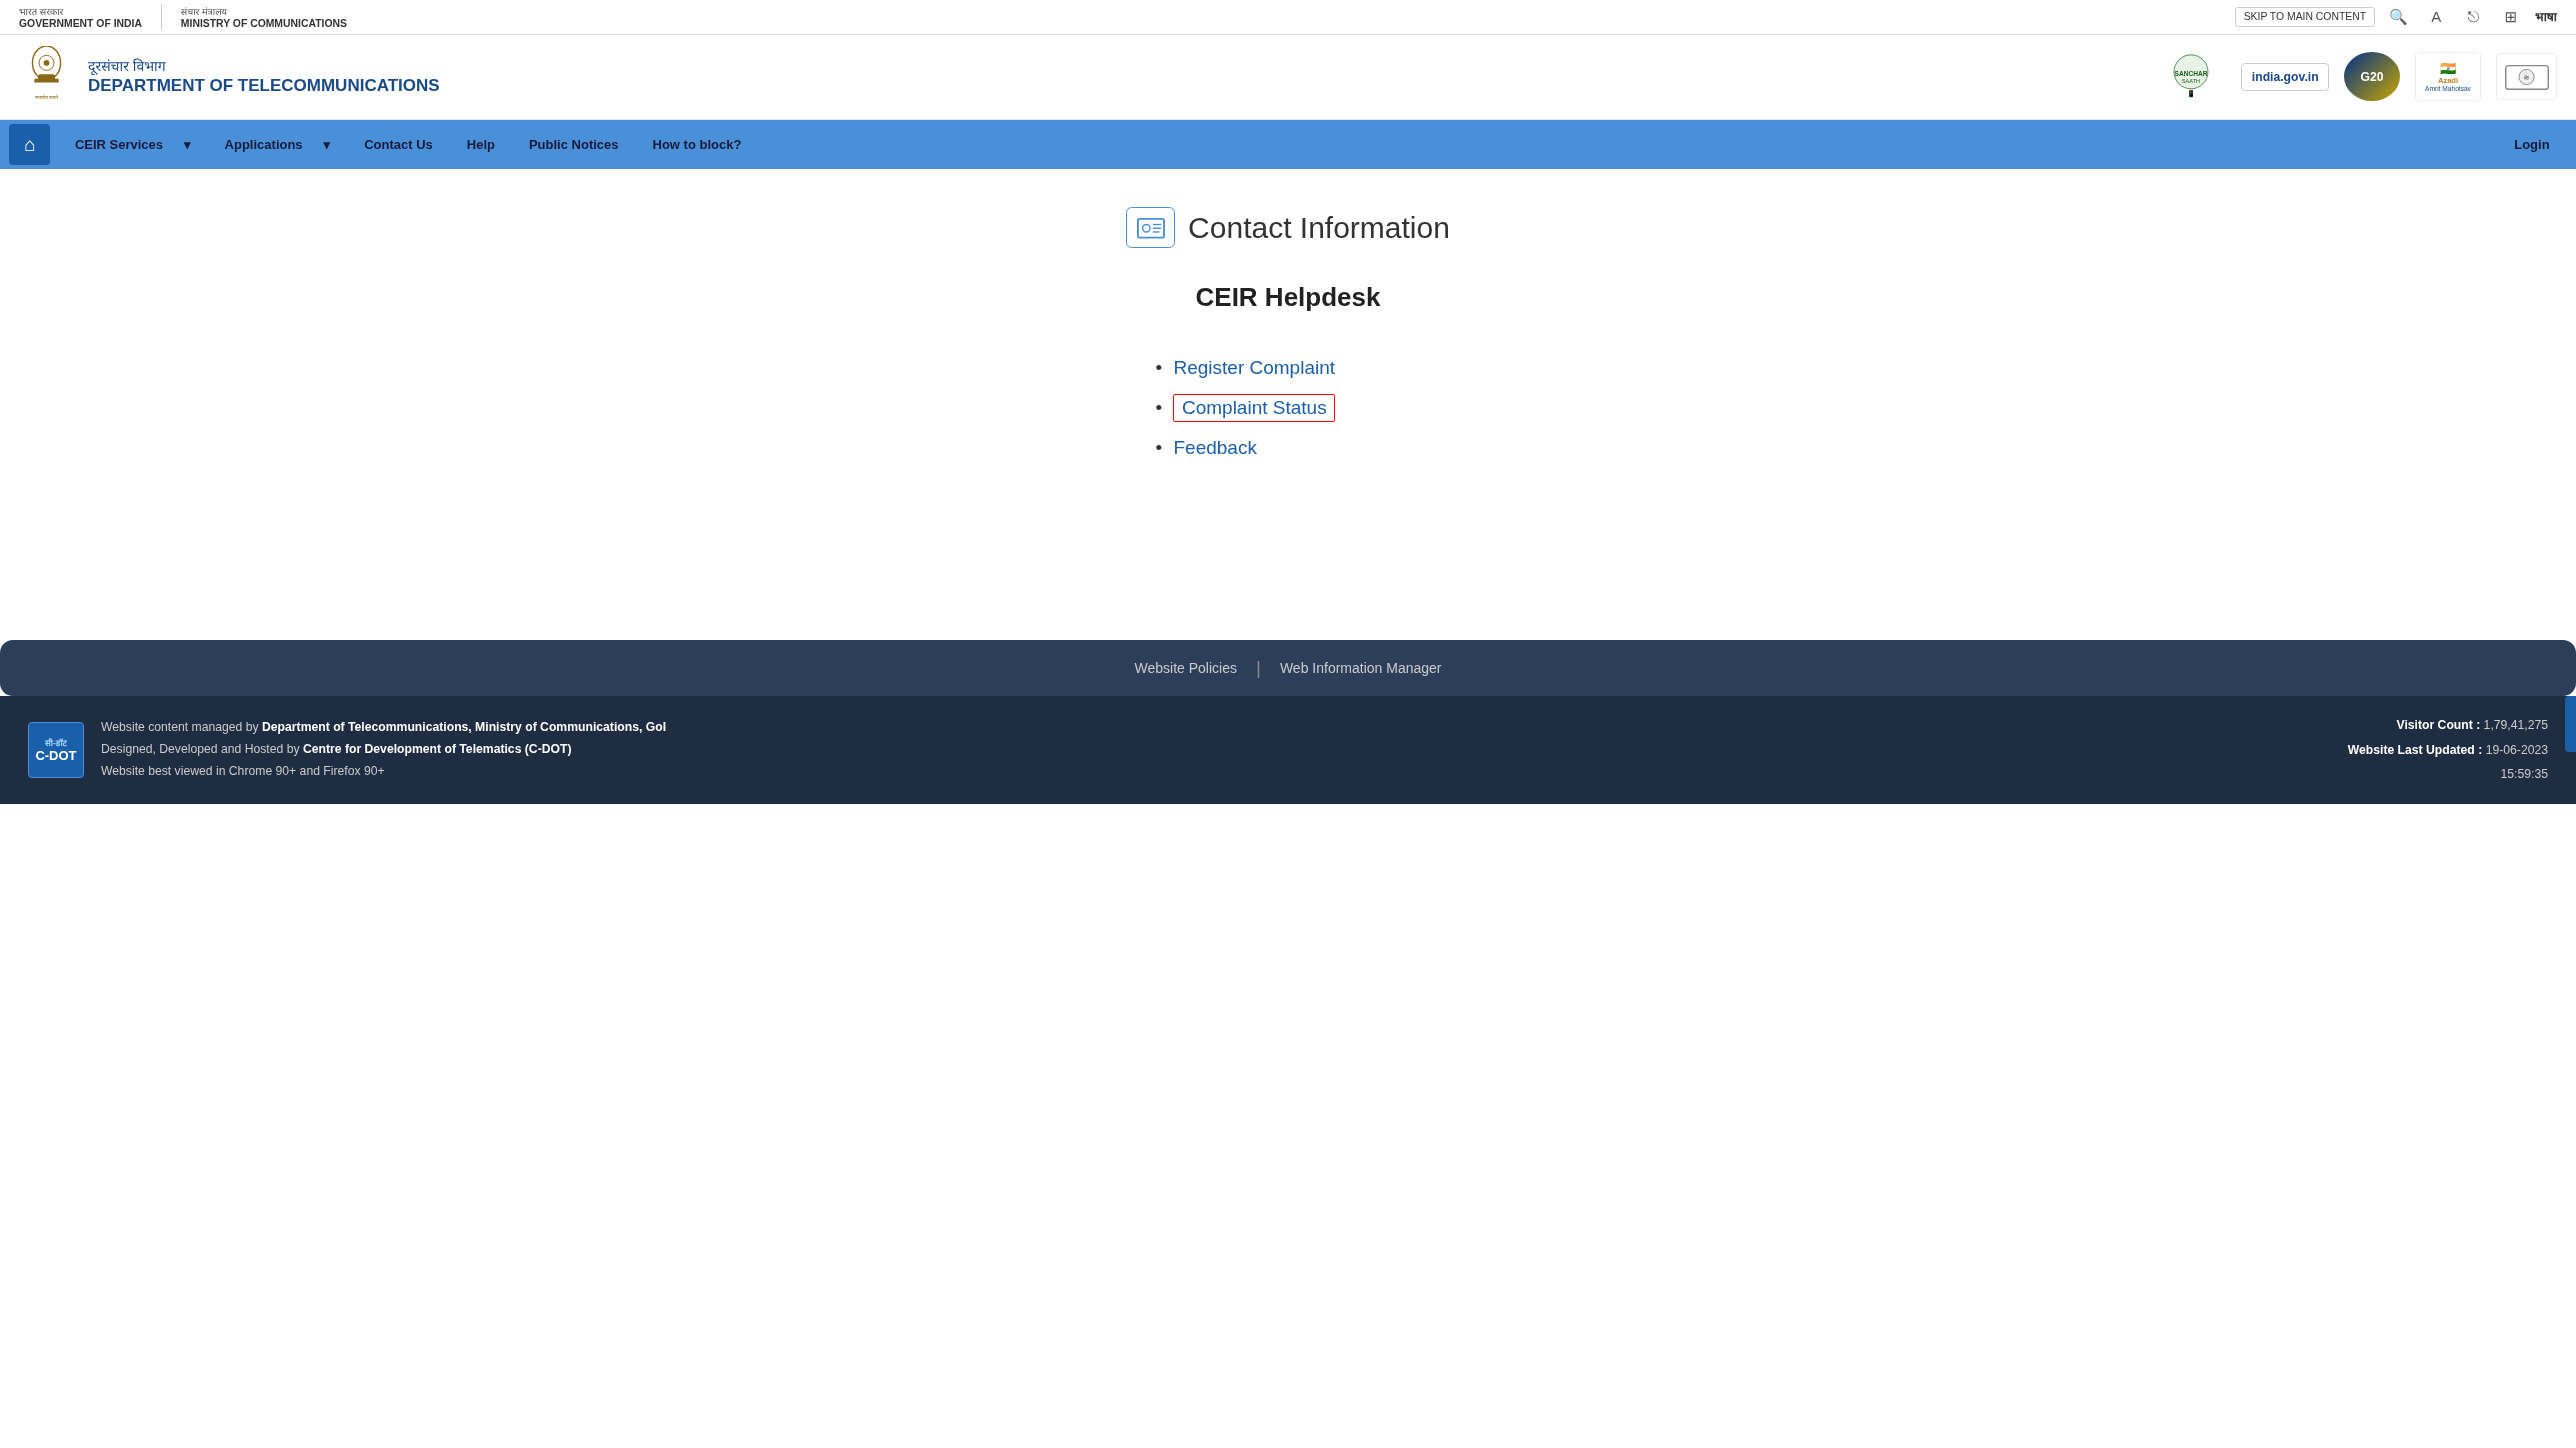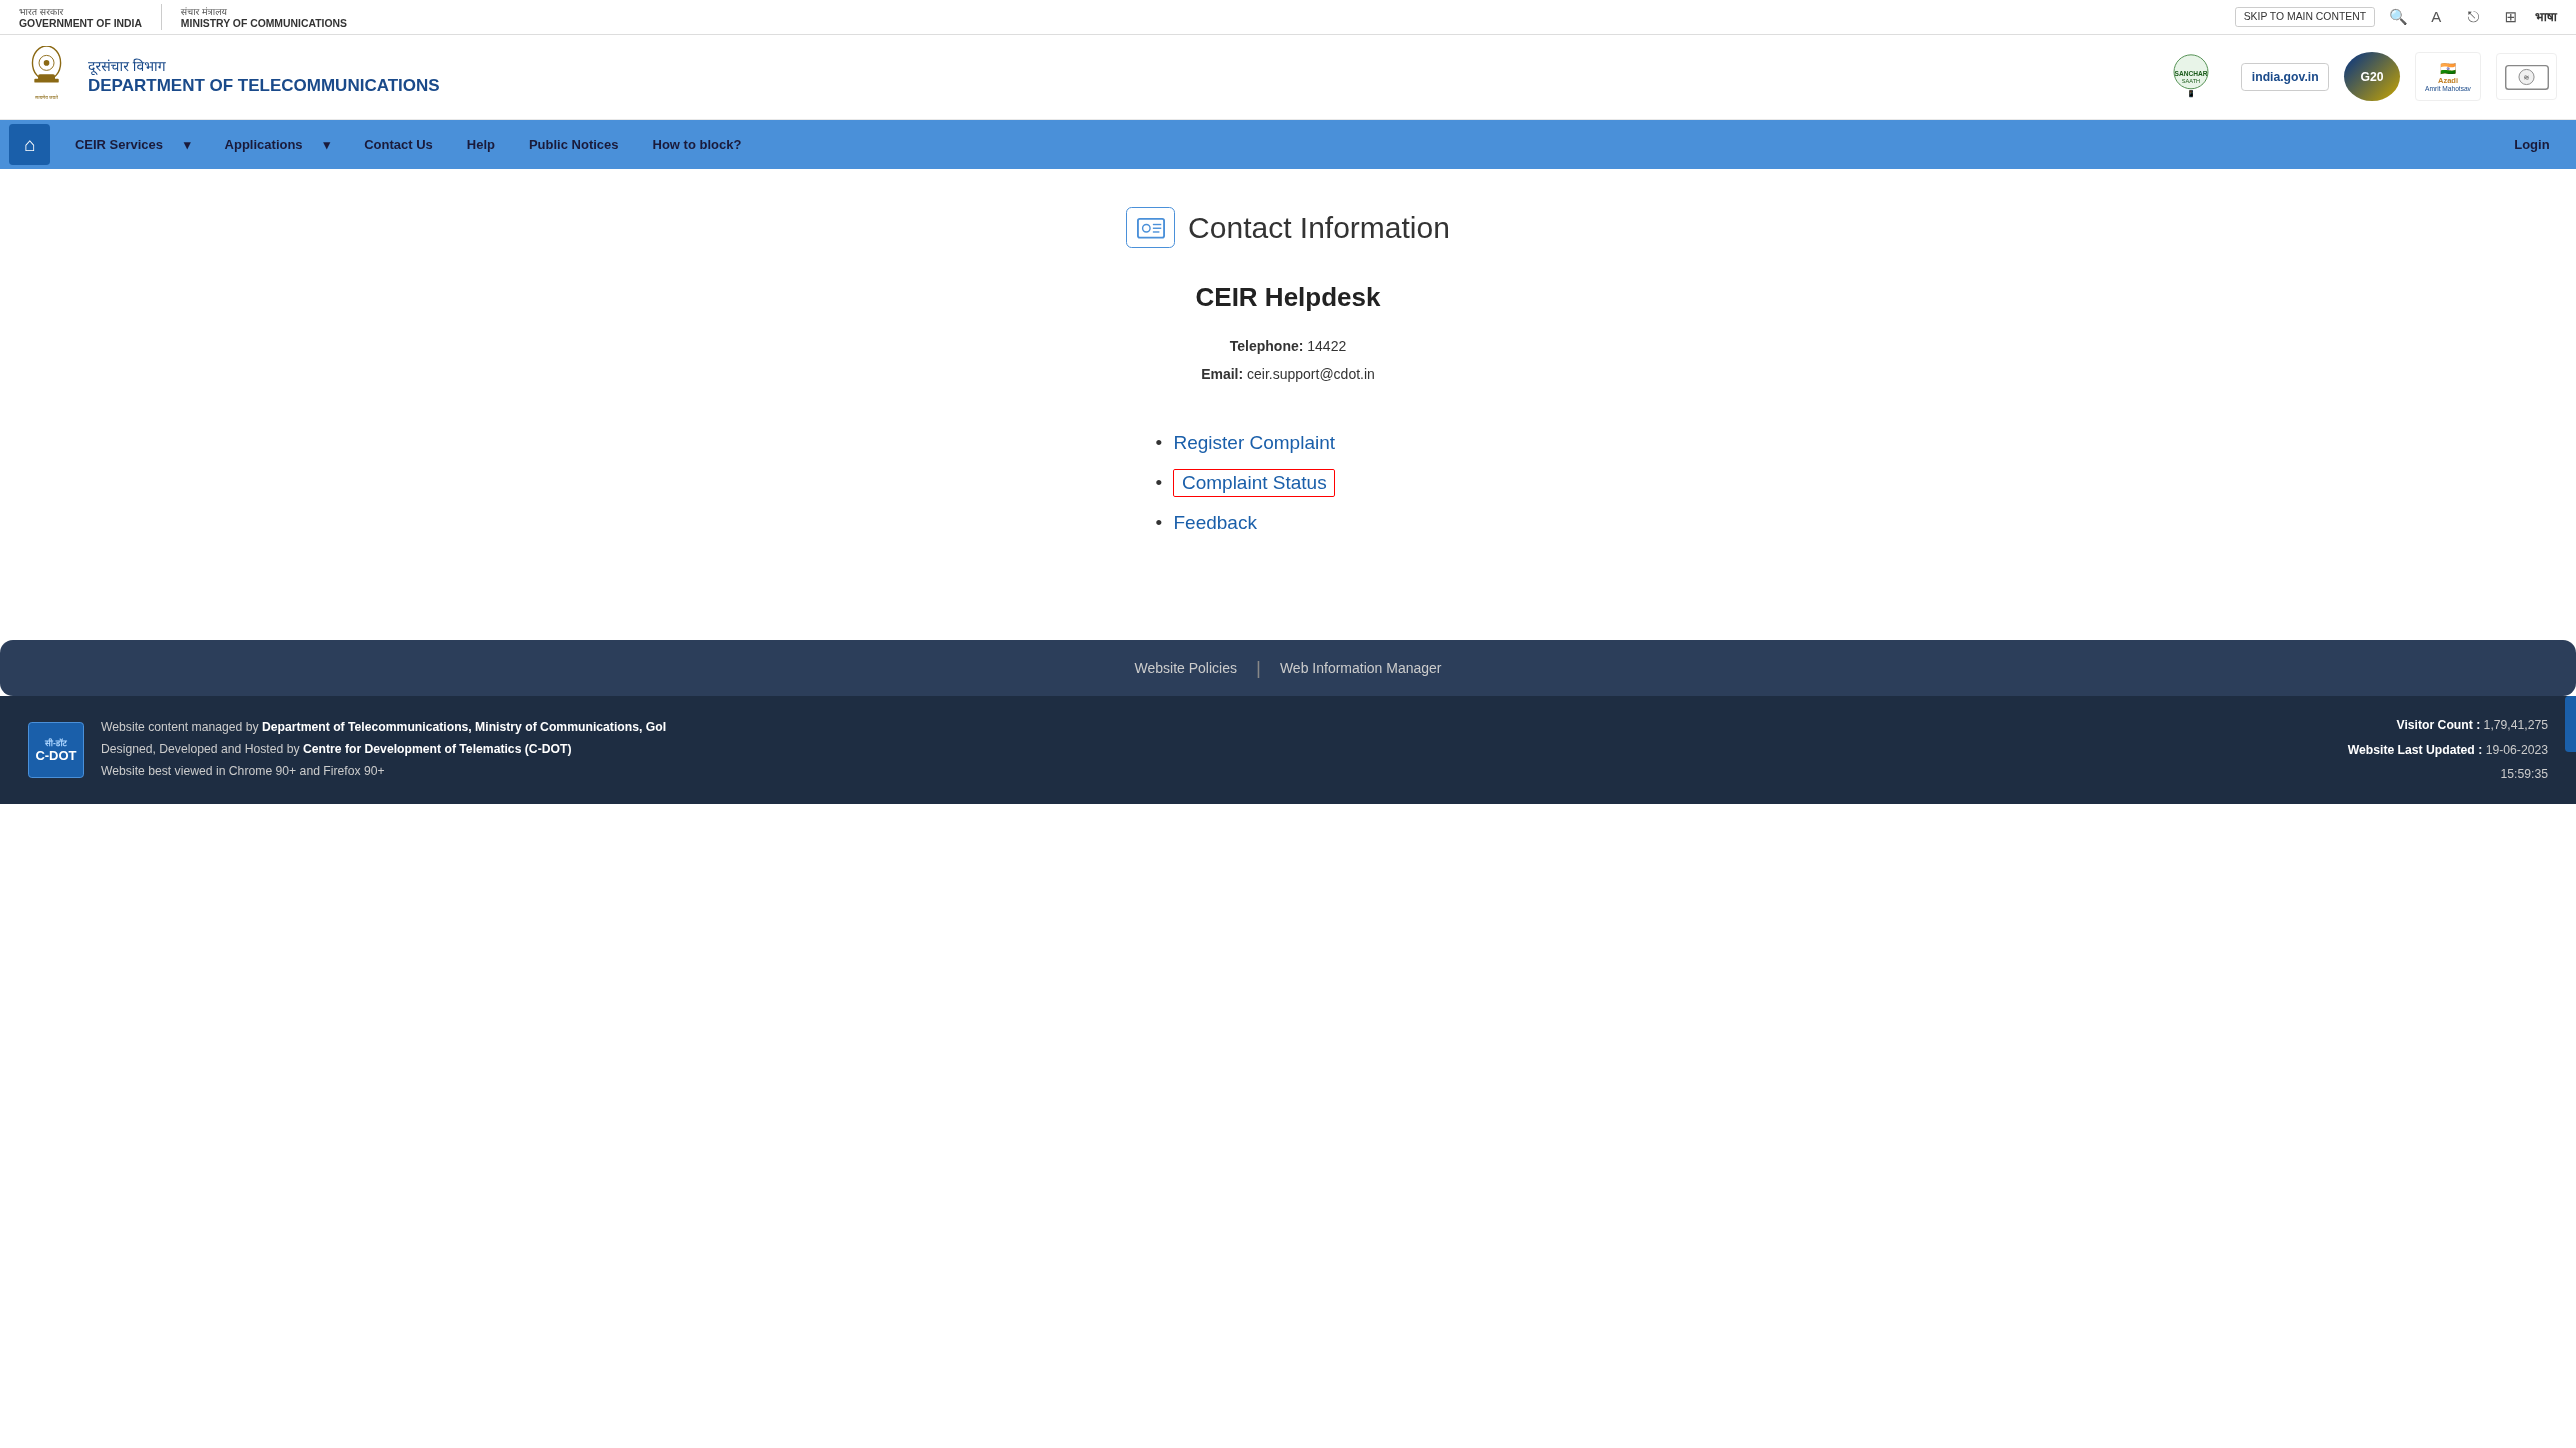--- a/index.html
+++ b/index.html
@@ -406,30 +406,20 @@
         <line x1="17" y1="9" x2="26" y2="9" stroke="#4a90d9" stroke-width="1.5"></line>
         <line x1="17" y1="13" x2="26" y2="13" stroke="#4a90d9" stroke-width="1.5"></line>
         <line x1="17" y1="17" x2="24" y2="17" stroke="#4a90d9" stroke-width="1.5"></line>
       </svg>
     </div>
     <h1 class="page-title">Contact Information</h1>
   </div>
 
   <div class="helpdesk-section">
     <h2 class="helpdesk-title">CEIR Helpdesk</h2>
-    <div class="helpdesk-info">
-      <div>
-        <strong>Telephone:</strong>
-        <span>14422</span>
-      </div>
-      <div>
-        <strong>Email:</strong>
-        <span>ceir.support@cdot.in</span>
-      </div>
-    </div>
   </div>
 
   <div class="links-section">
     <ul class="links-list">
       <li>
         <a href="#">Register Complaint</a>
       </li>
       <li>
         <a href="#" class="complaint-status-link">Complaint Status</a>
       </li>

